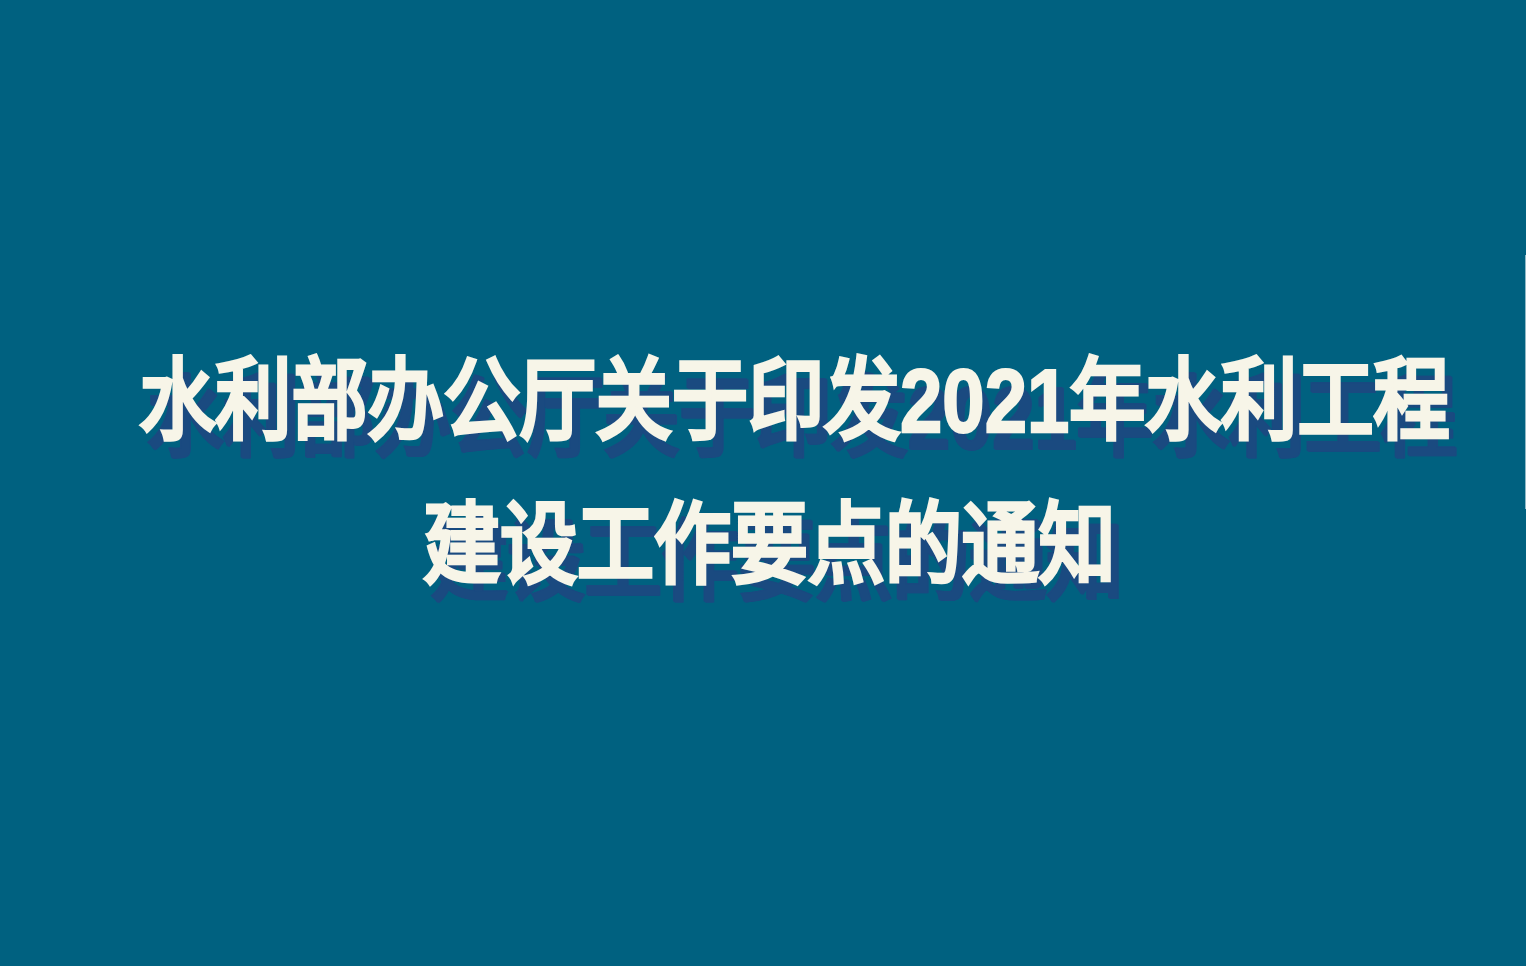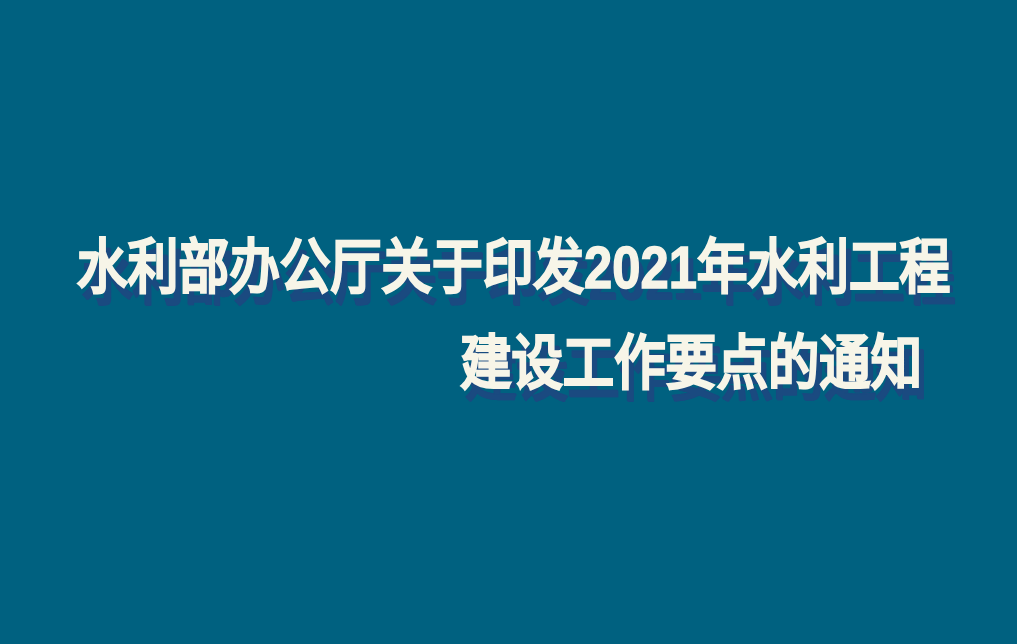--- a/index.html
+++ b/index.html
@@ -15,24 +15,24 @@
     height: 644px;
     overflow: hidden;
     background: #006180;
     font-family: "Liberation Sans", "DejaVu Sans", sans-serif;
     -webkit-font-smoothing: none;
   }
 
   
   #title-block {
     position: absolute;
-    left: 0;
+    left: 16px;
     top: 238px;
     width: 994px;
-    text-align: right;
+    text-align: center;
   }
 
   .title-line {
     display: block;
     color: #f7f5e8;
     font-weight: 700;
     font-style: normal;
     line-height: 1.00;
     letter-spacing: 0px;
     white-space: nowrap;

